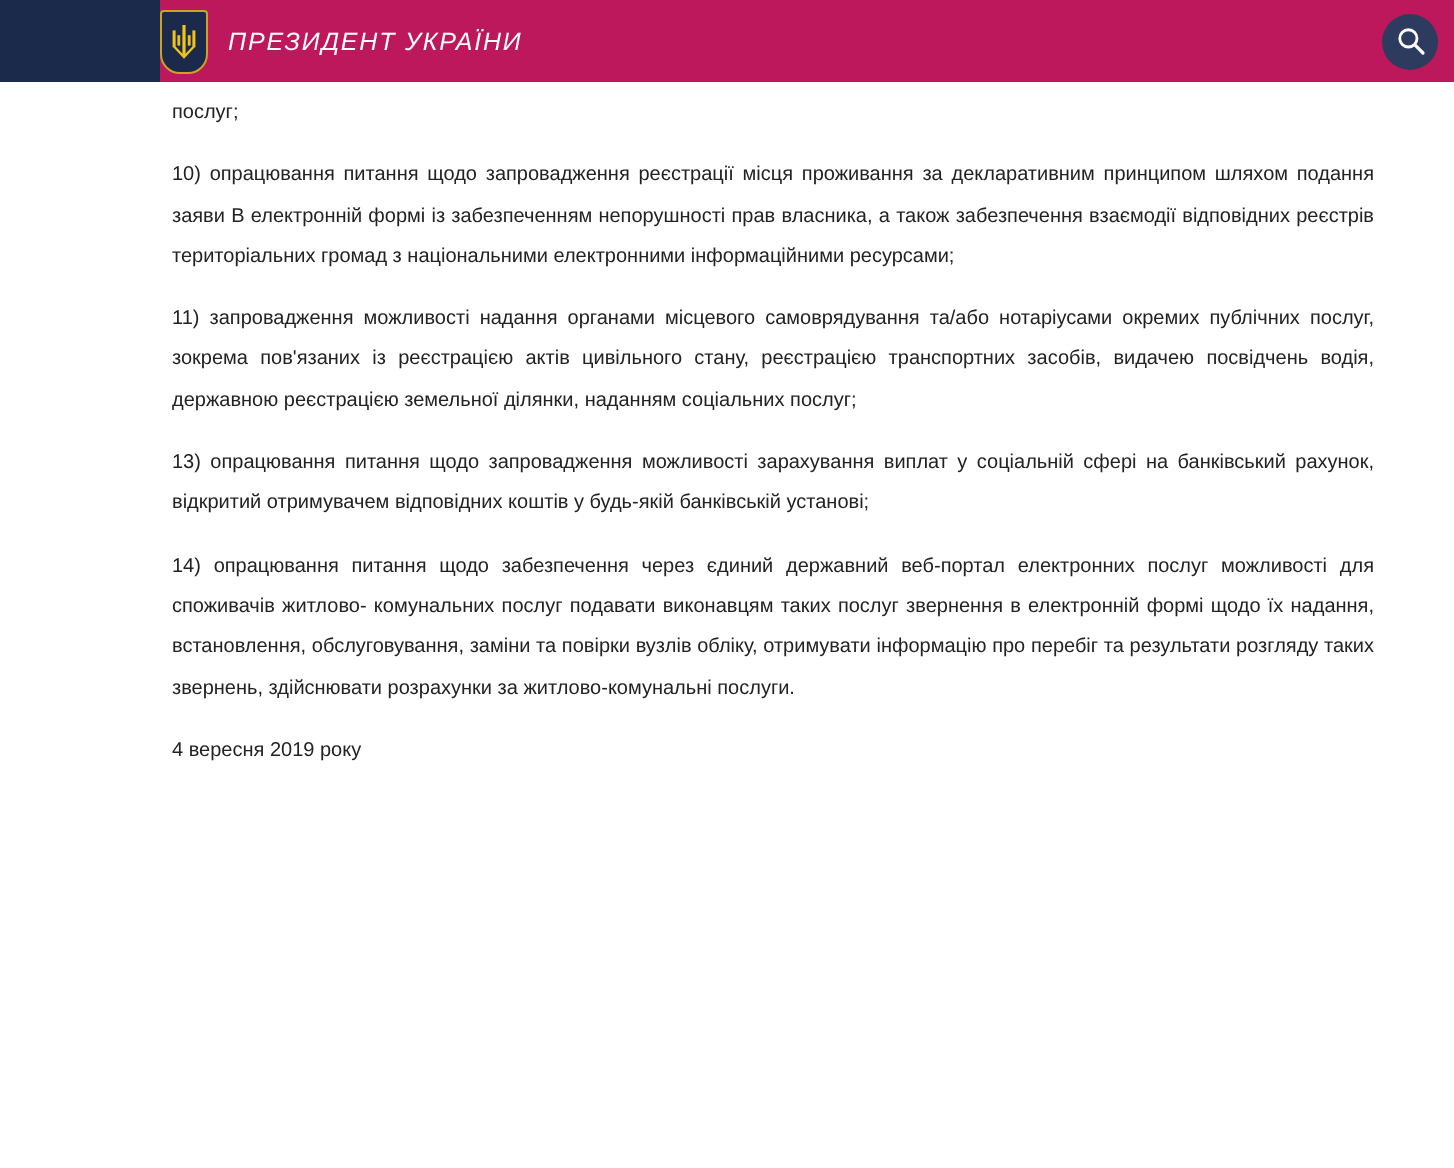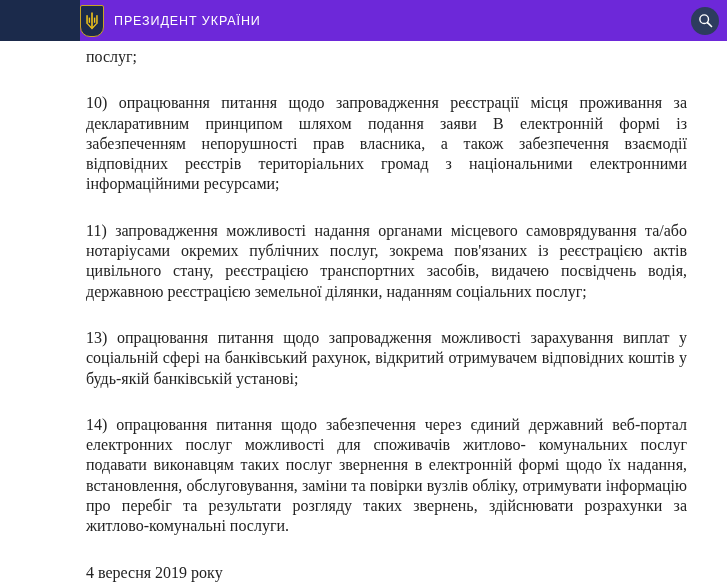--- a/index.html
+++ b/index.html
@@ -10,23 +10,24 @@
     height: 584px;
     background: #ffffff;
     font-family: "Liberation Serif", serif;
   }
 
   
   .site-header {
     position: relative;
     width: 727px;
     height: 41px;
-    background: #6d28d9;
+    background: #be185d;
     display: flex;
     align-items: center;
+    font-style: italic;
   }
   .header-left-strip {
     width: 80px;
     height: 41px;
     background: #1b2a4b;
   }
   .brand {
     display: flex;
     align-items: center;
     gap: 10px;
@@ -82,27 +83,27 @@
     position: absolute;
     left: 86px;
     top: 0;
     width: 601px;
     padding-top: 6px;
   }
   .doc-col p {
     margin: 0 0 0 0;
     padding: 0;
     color: #222222;
-    font-family: Liberation Serif, serif;
-    font-size: 16px;
+    font-family: Liberation Sans, sans-serif;
+    font-size: 10px;
     line-height: 20.3px;
     text-align: justify;
     text-justify: inter-word;
   }
-  .doc-col p + p { margin-top: 26px; }
+  .doc-col p + p { margin-top: 11px; }
   .signature {
     font-weight: bold;
     color: #1a1a1a;
   }
   .date-line { color: #222222; }
   .first-para-clip {
     
   }
 </style>
 </head>

